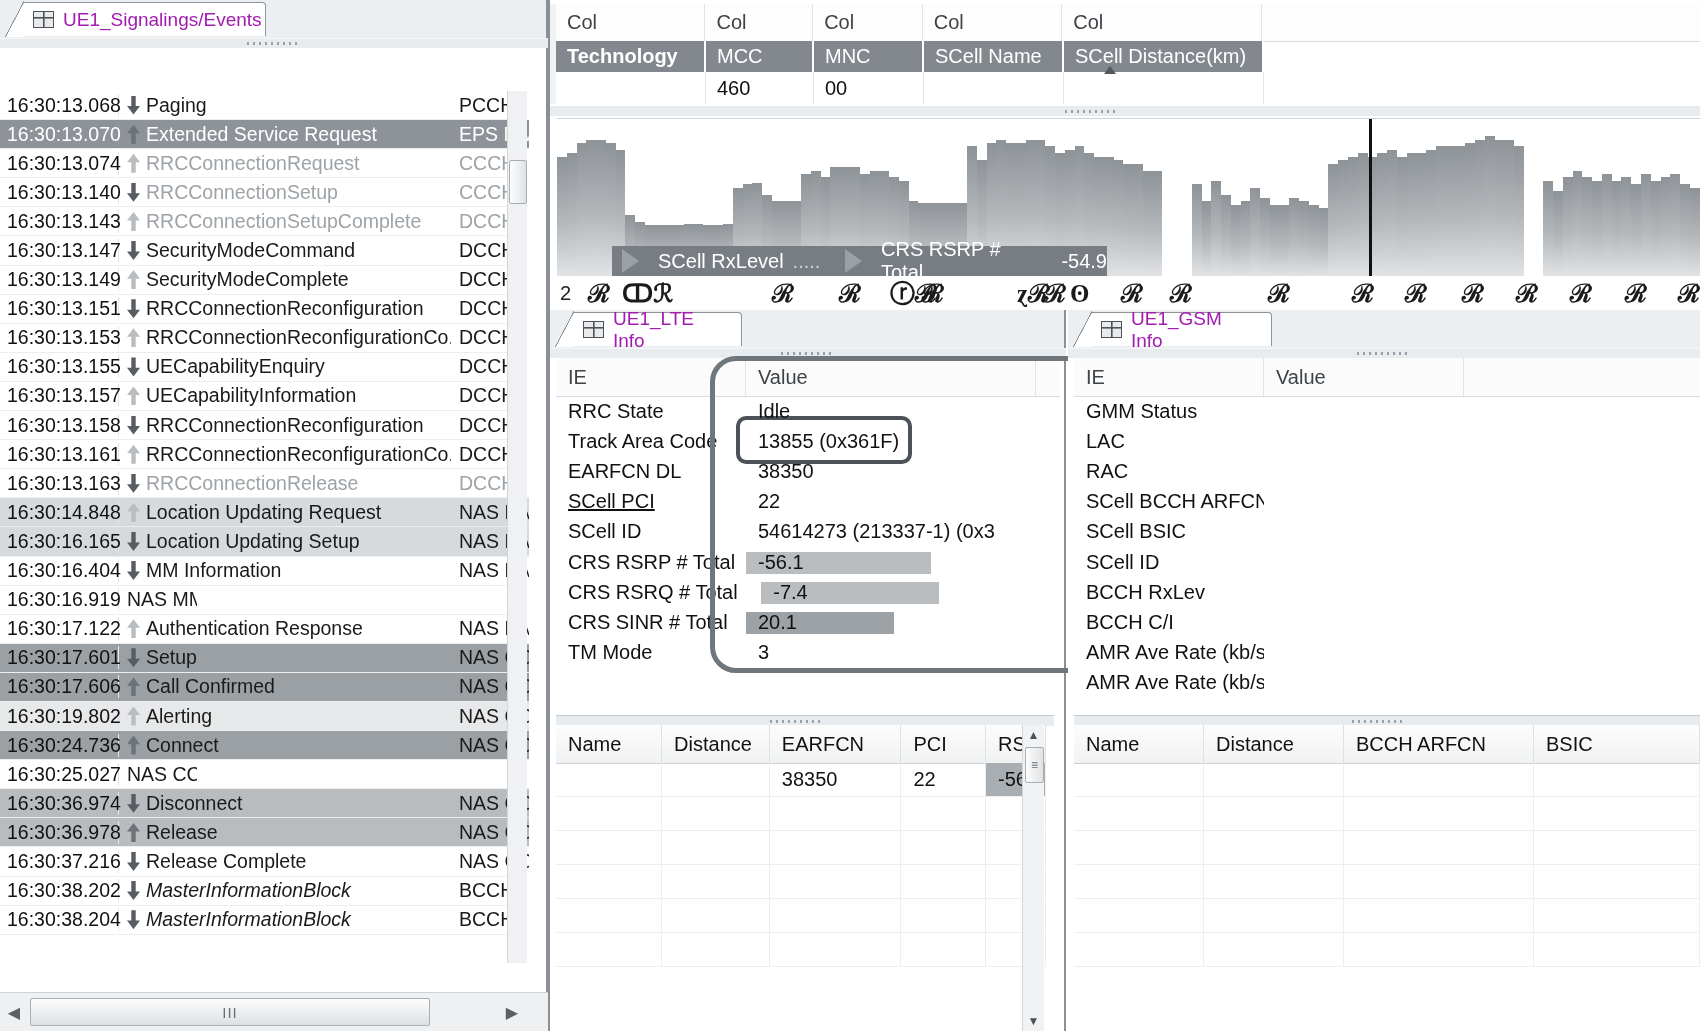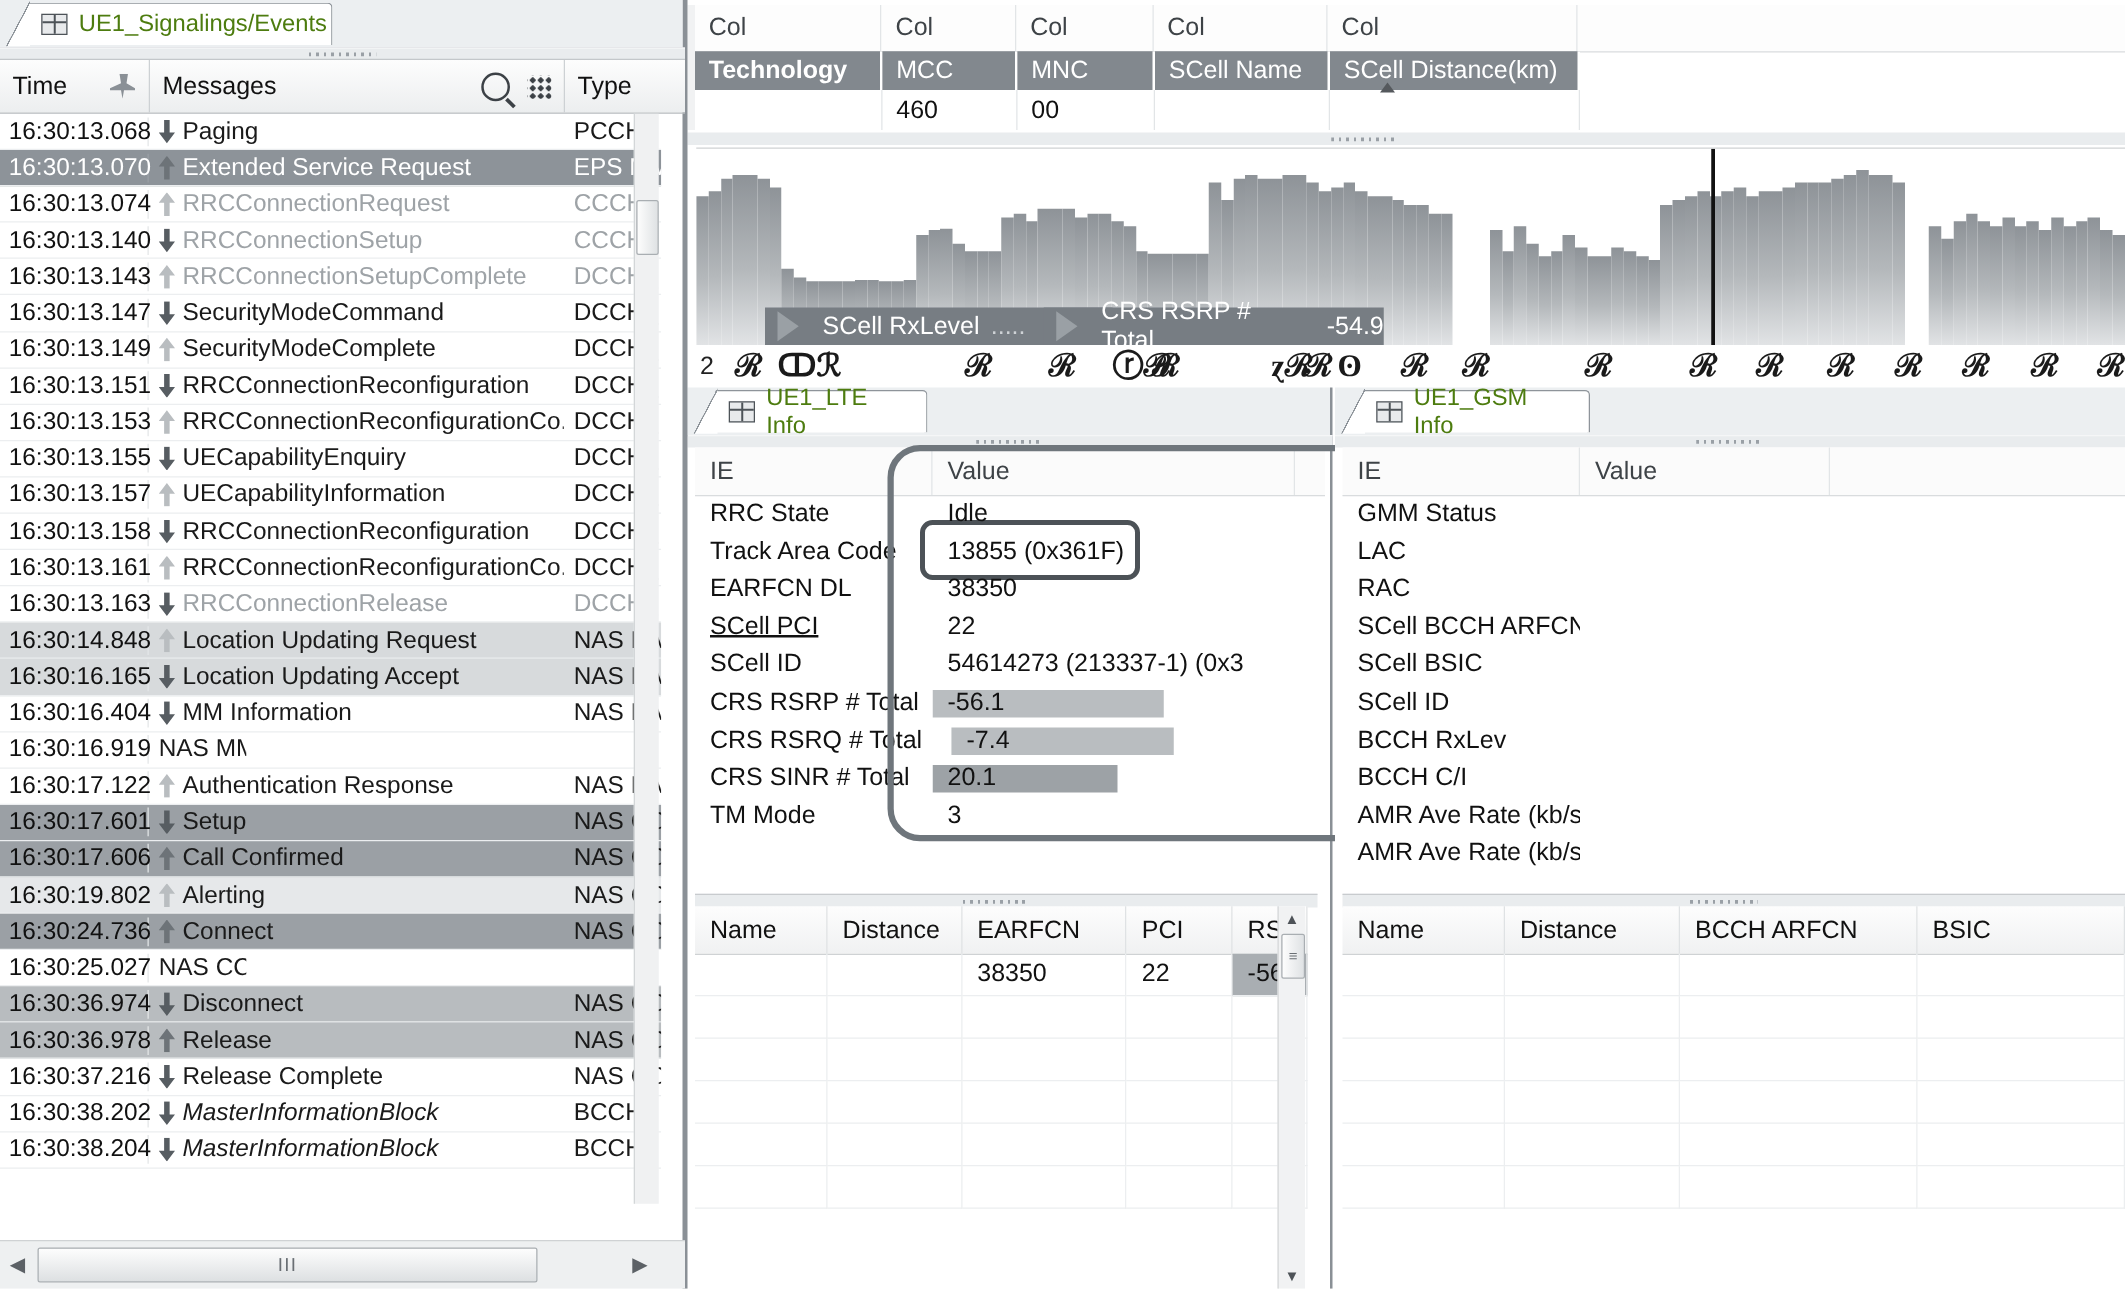--- a/index.html
+++ b/index.html
@@ -16,21 +16,21 @@
   
   .panel{position:absolute;box-sizing:border-box;background:#fff;}
   .tabstrip{
     position:relative;height:38px;background:#eceff1;
     border-bottom:1px solid #9aa0a6;
   }
   .tab{
     position:absolute;top:2px;height:34px;box-sizing:border-box;
     background:#ffffff;border:1px solid #8e949a;border-bottom:none;
     display:flex;align-items:center;gap:9px;padding:0 14px 0 10px;
-    font-size:19px;color:#4d7c0f;
+    font-size:19px;color:#a21caf;
     border-top-left-radius:2px;border-top-right-radius:4px;
   }
   .tab:before{
     content:"";position:absolute;left:-17px;bottom:-1px;
     width:0;height:0;border-style:solid;
     border-width:0 0 35px 18px;border-color:transparent transparent #ffffff transparent;
   }
   .tab:after{
     content:"";position:absolute;left:-18px;bottom:-1px;width:19px;height:36px;
     background:linear-gradient(to bottom right, transparent 49%, #8e949a 49.5%, #8e949a 52%, transparent 52.5%);
@@ -217,36 +217,20 @@
     <div class="tabstrip">
       <div class="tab" id="msg-tab" style="left:22px;width:244px;">
         <span class="tab-icon"></span>
         <span>UE1_Signalings/Events</span>
       </div>
     </div>
     <div class="grip" style="position:absolute;left:0;top:38px;width:548px;">
         <i></i>
       </div>
 
-    <div id="msg-list-head">
-      <div class="mh" id="mh-time">
-        <span>Time</span>
-        <span class="pin"></span>
-      </div>
-      <div class="mh" id="mh-msg">
-        <span>Messages</span>
-        <span class="hicons">
-          <span class="srch"></span>
-          <span class="dots"></span>
-        </span>
-      </div>
-      <div class="mh" id="mh-type">
-        <span>Type</span>
-      </div>
-    </div>
 
     <div id="msg-rows">
         <div class="row">
           <div class="t">16:30:13.068</div>
           <div class="m">
             <span class="arrow dl"></span>
             <span>Paging</span>
           </div>
           <div class="ty">PCCH</div>
         </div>
@@ -359,21 +343,21 @@
           <div class="m">
             <span class="arrow ul"></span>
             <span>Location Updating Request</span>
           </div>
           <div class="ty">NAS MM</div>
         </div>
         <div class="row hl-light">
           <div class="t">16:30:16.165</div>
           <div class="m">
             <span class="arrow dl"></span>
-            <span>Location Updating Accept</span>
+            <span>Location Updating Setup</span>
           </div>
           <div class="ty">NAS MM</div>
         </div>
         <div class="row">
           <div class="t">16:30:16.404</div>
           <div class="m">
             <span class="arrow dl"></span>
             <span>MM Information</span>
           </div>
           <div class="ty">NAS MM</div>

